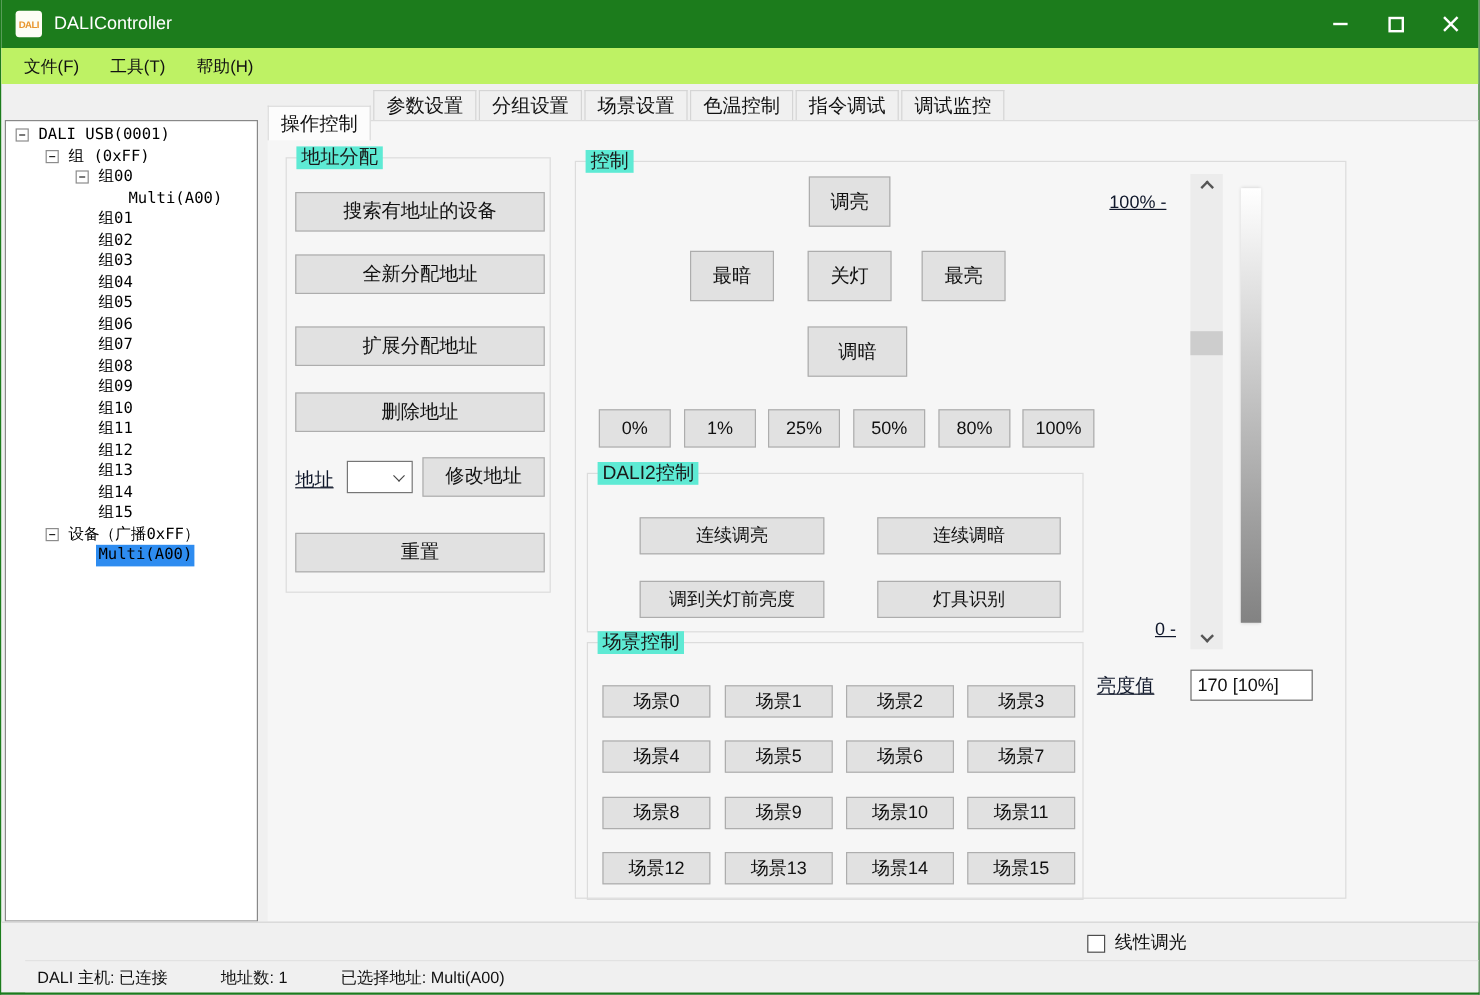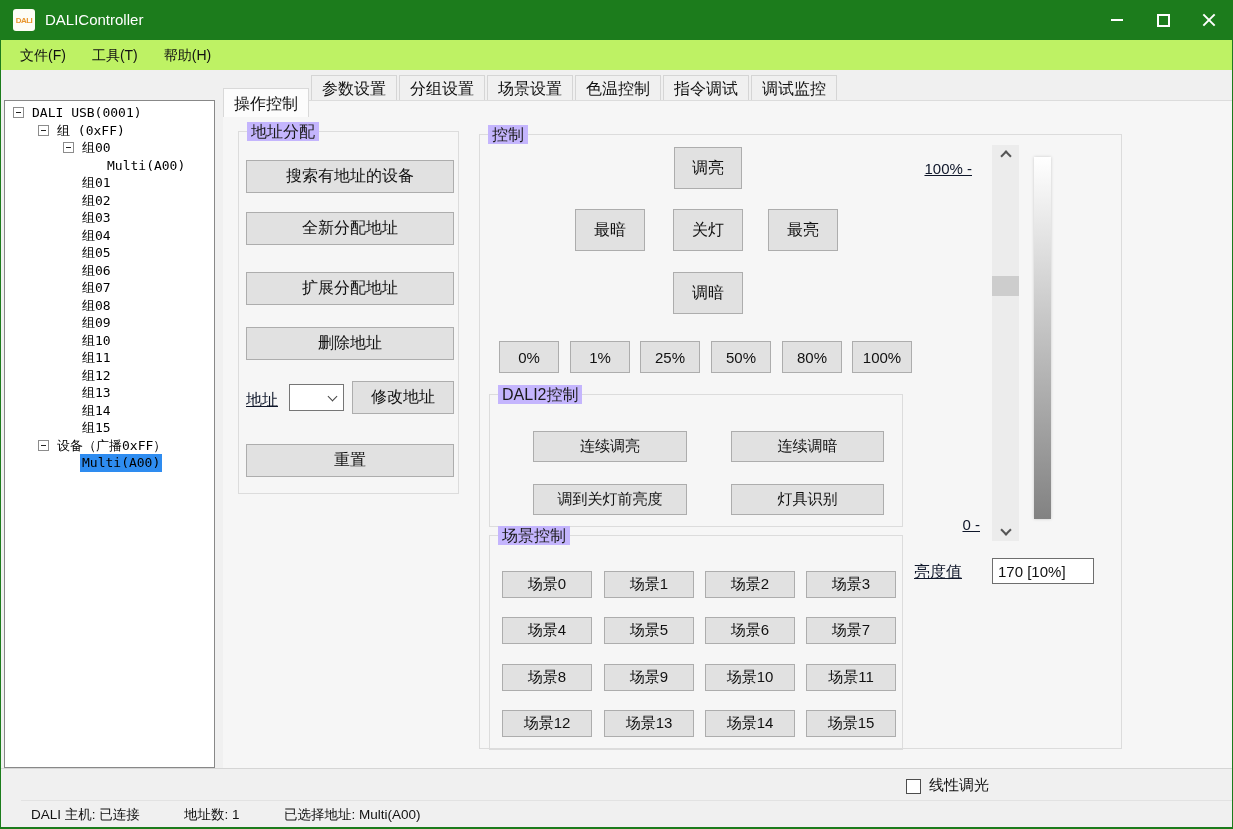--- a/index.html
+++ b/index.html
@@ -39,21 +39,21 @@
   
   .tabs{position:absolute;left:222px;top:72px;height:29px;display:flex;}
   .tab{width:86px;height:25px;margin-top:3px;margin-right:2px;background:#f0f0f0;border:1px solid #d5d5d5;border-bottom:none;
     text-align:center;line-height:25px;font-size:16px;color:#111;cursor:pointer;}
   .tab.active{height:29px;margin-top:16px;background:#fcfcfc;line-height:29px;position:relative;z-index:3;border-color:#d9d9d9;}
 
   
   .page{position:absolute;left:222px;top:100px;width:1010px;height:668px;background:#f6f6f6;border-top:1px solid #dcdcdc;}
 
   .groupbox{position:absolute;border:1px solid var(--gbbd);}
-  .gb-title{position:absolute;top:-10px;left:8px;background:#c4b5fd;padding:0 4px;font-size:16px;color:#1a1a1a;line-height:19px;}
+  .gb-title{position:absolute;top:-10px;left:8px;background:#5eead4;padding:0 4px;font-size:16px;color:#1a1a1a;line-height:19px;}
 
   .btn{position:absolute;background:var(--btnbg);border:1px solid var(--btnbd);display:flex;align-items:center;justify-content:center;
     font-size:16px;color:#111;cursor:pointer;}
   .btn.small{font-size:15px;}
 
   
   #gb-address{left:15px;top:30px;width:221px;height:363px;}
   
   #gb-control{left:256px;top:33px;width:643px;height:615px;}
   #gb-dali2{left:9px;top:259px;width:414px;height:133px;}
@@ -206,21 +206,21 @@
       <div class="btn" style="left:7px;top:312px;width:208px;height:33px;">重置</div>
     </div>
 
     <div class="groupbox" id="gb-control">
       <span class="gb-title">控制</span>
 
       <div class="btn" style="left:194px;top:12px;width:68px;height:42px;">调亮</div>
       <div class="btn" style="left:95px;top:74px;width:70px;height:42px;">最暗</div>
       <div class="btn" style="left:193px;top:74px;width:70px;height:42px;">关灯</div>
       <div class="btn" style="left:288px;top:74px;width:70px;height:42px;">最亮</div>
-      <div class="btn" style="left:193px;top:137px;width:70px;height:42px;">调暗</div>
+      <div class="btn" style="left:193px;top:137px;width:83px;height:42px;">调暗</div>
 
       <div id="percent-row">
           <div class="btn small" style="left: 19px; top: 206px; width: 60px; height: 32px;">0%</div>
           <div class="btn small" style="left: 90px; top: 206px; width: 60px; height: 32px;">1%</div>
           <div class="btn small" style="left: 160px; top: 206px; width: 60px; height: 32px;">25%</div>
           <div class="btn small" style="left: 231px; top: 206px; width: 60px; height: 32px;">50%</div>
           <div class="btn small" style="left: 302px; top: 206px; width: 60px; height: 32px;">80%</div>
           <div class="btn small" style="left: 372px; top: 206px; width: 60px; height: 32px;">100%</div>
         </div>
 

